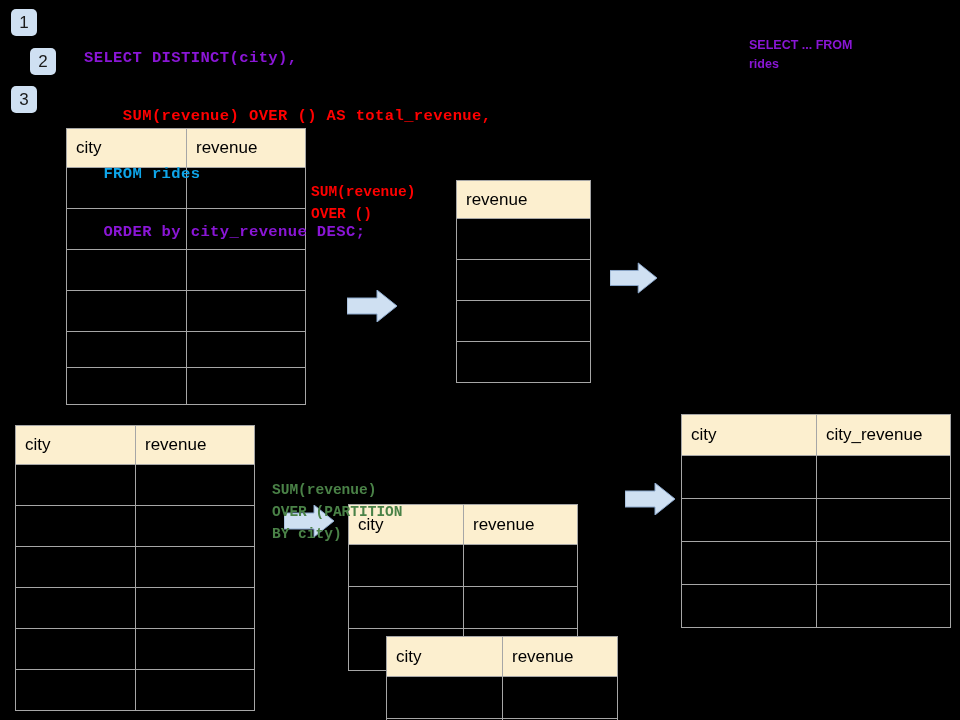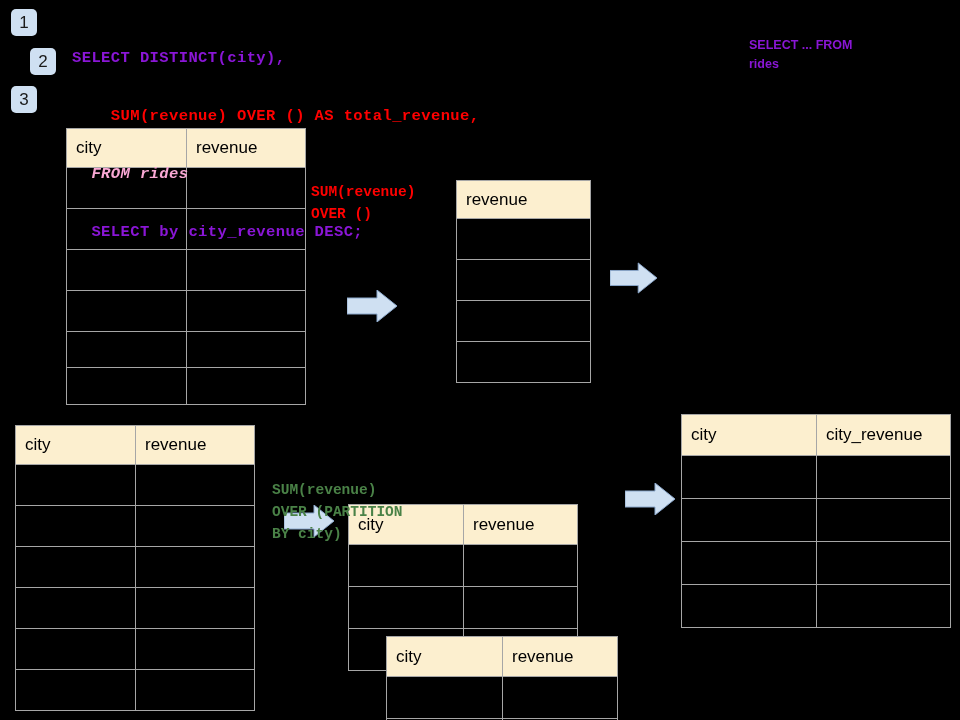--- a/index.html
+++ b/index.html
@@ -97,25 +97,25 @@
 </style>
 </head>
 <body>
 
 <div id="canvas">
 
   <div class="badge" style="left:11px; top:9px;">1</div>
   <div class="badge" style="left:30px; top:48px;">2</div>
   <div class="badge" style="left:11px; top:86px;">3</div>
 
-  <div class="code" style="left:72px; top:11px;">
+  <div class="code" style="left:84px; top:11px;">
     <span class="code-line" style="color:#8a16d6;">SELECT DISTINCT(city),</span>
     <span class="code-line" style="color:#ff0000;">    SUM(revenue) OVER () AS total_revenue,</span>
-    <span class="code-line" style="color:#f9a8d4;font-style:italic;">  FROM rides</span>
-    <span class="code-line" style="color:#8a16d6;">  SELECT by city_revenue DESC;</span>
+    <span class="code-line" style="color:#0ea5e9;">  FROM rides</span>
+    <span class="code-line" style="color:#8a16d6;">  ORDER by city_revenue DESC;</span>
   </div>
 
   <div class="side-note" style="left:749px; top:36px; color:#8a16d6;">SELECT ... FROM
 rides</div>
 
   <div class="caption" style="left:311px; top:137px; color:#ff0000;">SUM(revenue)
 OVER ()</div>
 
   <div class="caption" style="left:272px; top:435px; color:#4a8247;">SUM(revenue)
 OVER (PARTITION

